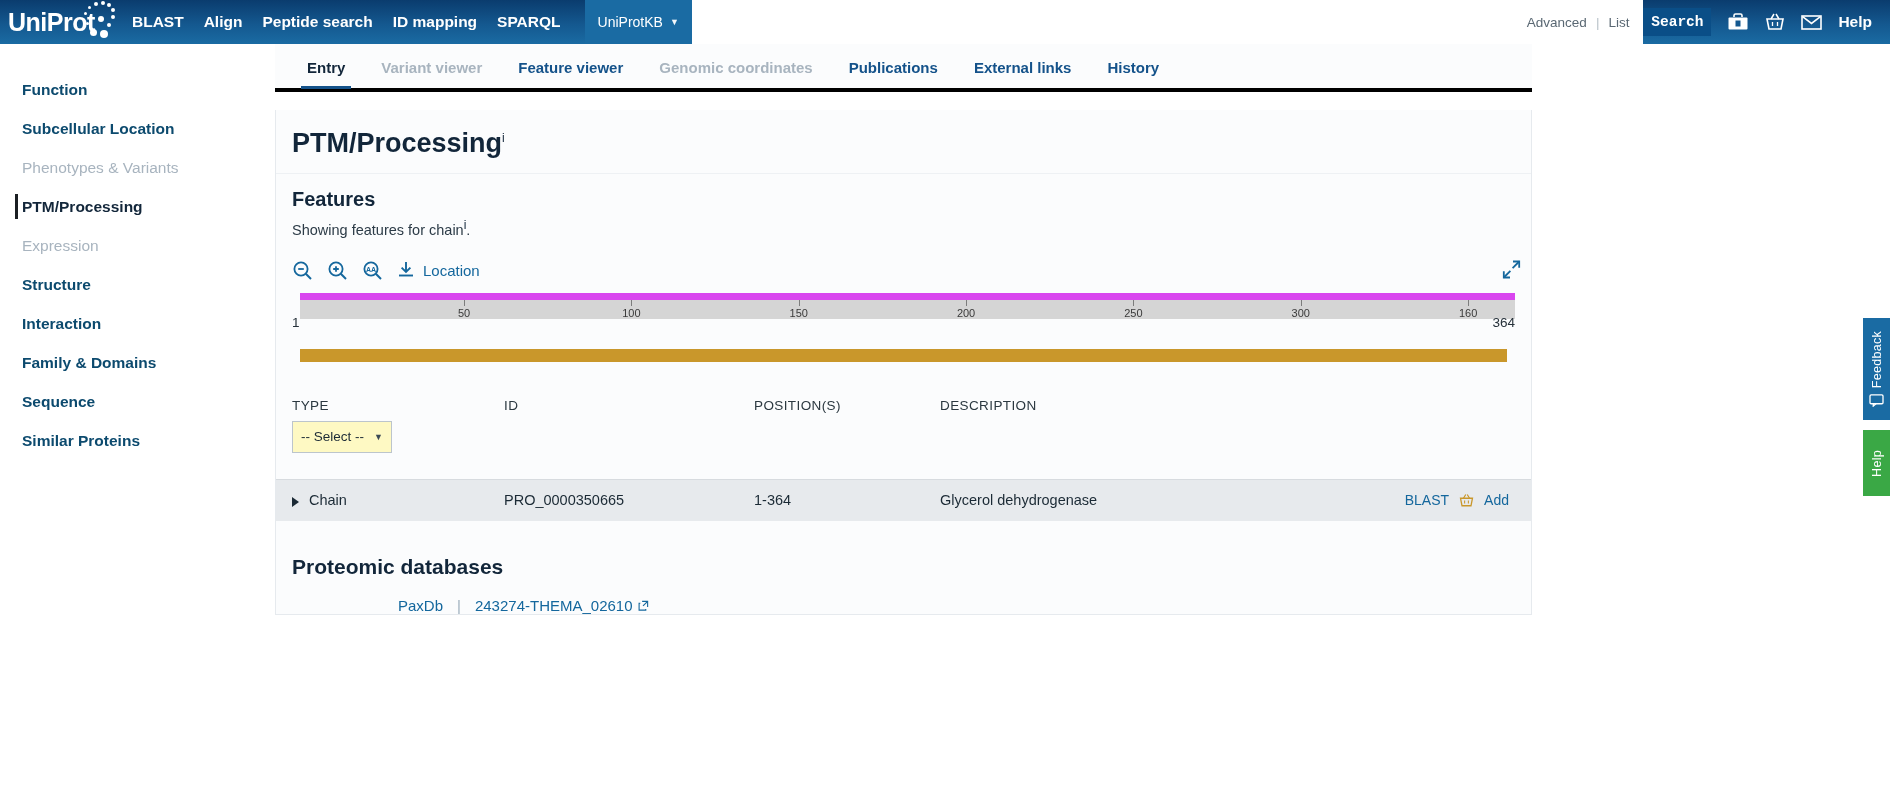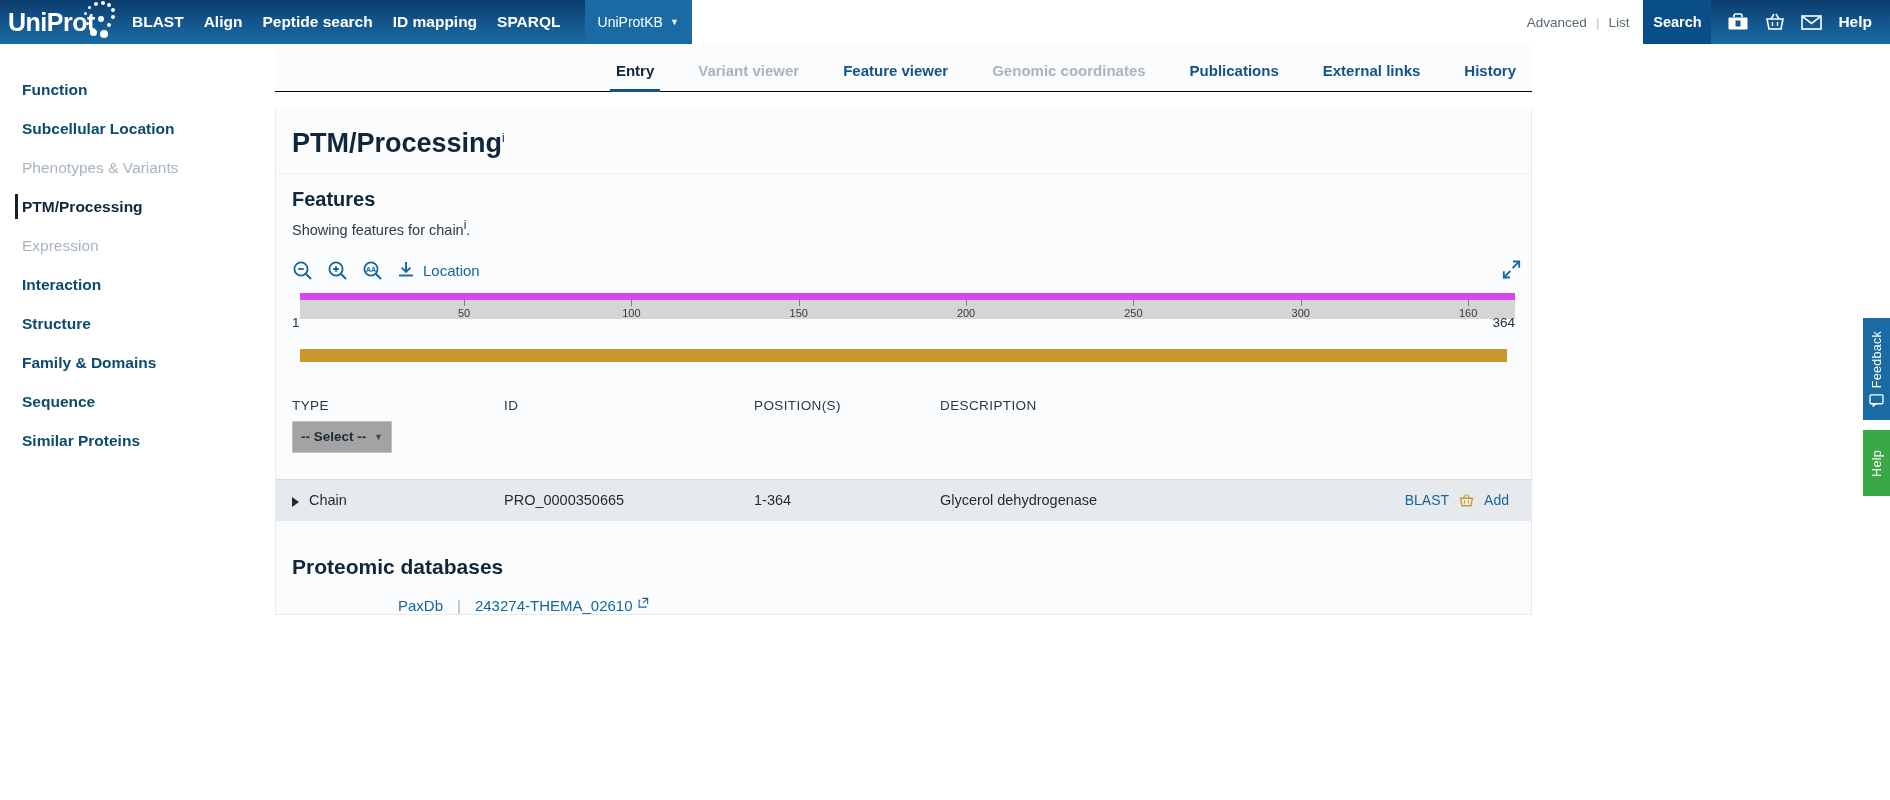--- a/index.html
+++ b/index.html
@@ -48,23 +48,23 @@
     flex: 1; height: 44px; border: none; outline: none; font-size: 14px;
     padding: 0 12px; font-family: "Liberation Sans", sans-serif; color: #333;
   }
   .search-extras {
     display: flex; align-items: center; gap: 9px; padding-right: 14px;
     font-size: 13.5px; color: #5a6873;
   }
   .search-extras a { color: #5a6873; text-decoration: none; }
   .search-extras .divider { color: #b9c2c9; }
   .search-btn {
-    background: #0a4e87; color: #fff; border: none; height: 44px; width: 68px;
+    background: #0a4e87; color: #fff; border: none; height: 28px; width: 68px;
     font-size: 14.5px; font-weight: 600; cursor: pointer;
-    font-family: Liberation Sans, sans-serif;
+    font-family: Liberation Mono, monospace;
   }
   .header-icons { display: flex; align-items: center; gap: 16px; padding: 0 12px 0 16px; }
   .header-icons .hicon { color: #fff; display: flex; align-items: center; }
   .help-link { color: #fff; font-size: 15.5px; font-weight: 700; text-decoration: none; padding-right: 6px; }
 
   
   .sidebar {
     position: absolute; top: 44px; left: 0; width: 275px; height: 756px;
     background: #fff; padding-top: 26px;
   }
@@ -78,23 +78,23 @@
     width: 3px; background: #1b1f23;
   }
   .side-item.active { color: #12263a; }
 
   
   .main {
     position: absolute; top: 44px; left: 275px; width: 1615px; height: 756px;
     background: #fff;
   }
   .tabs {
-    height: 48px; display: flex; align-items: flex-end; gap: 12px;
-    background: #fbfcfd; border-bottom: 1px solid #000000;
-    padding-left: 16px; width: 1257px; margin-left: 0; justify-content: flex-end;
+    height: 48px; display: flex; align-items: flex-end; gap: 4px;
+    background: #fbfcfd; border-bottom: 4px solid #000000;
+    padding-left: 16px; width: 1257px; margin-left: 0;
   }
   .tab {
     font-size: 15px; font-weight: 700; color: #14528a; padding: 0 16px 12px 16px;
     cursor: pointer; position: relative; white-space: nowrap;
   }
   .tab.disabled { color: #a8b4bf; cursor: default; }
   .tab.active { color: #12263a; }
   .tab.active::after {
     content: ""; position: absolute; left: 10px; right: 10px; bottom: -1px;
     height: 3px; background: #14528a;
@@ -154,22 +154,22 @@
     color: #2b3840; letter-spacing: .4px; padding: 0 16px 0 16px;
   }
   .col-type { width: 212px; }
   .col-id { width: 250px; }
   .col-pos { width: 186px; }
   .col-desc { flex: 1; }
   .col-act { width: 225px; text-align: left; }
 
   .select-box {
     margin: 8px 0 0 0; width: 100px; height: 32px; border: 1px solid #bcc5cc;
-    background: #a3a3a3; display: flex; align-items: center; justify-content: space-between;
-    padding: 0 8px; font-size: 13.5px; color: #1c2b36; cursor: pointer; font-weight: bold;
+    background: #fef9c3; display: flex; align-items: center; justify-content: space-between;
+    padding: 0 8px; font-size: 13.5px; color: #1c2b36; cursor: pointer;
   }
   .select-box .caret { font-size: 9px; color: #3b4a55; }
 
   .tbl-row {
     display: flex; align-items: center; background: #e7eaed; height: 42px;
     margin-top: 26px; padding: 0 16px 0 16px; font-size: 14.5px; color: #1b2a35;
     border-top: 1px solid #d7dbdf;
   }
   .tri {
     display: inline-block; width: 0; height: 0; margin-right: 10px;
@@ -180,21 +180,21 @@
   .blast-link { color: #14679d; font-size: 14px; cursor: pointer; }
   .add-link { color: #14679d; font-size: 14px; cursor: pointer; }
   .basket-ico { color: #c9972b; display: flex; align-items: center; }
 
   
   .proteo { padding: 34px 16px 0 16px; }
   .proteo-h { font-size: 21px; font-weight: 700; color: #12263a; margin-bottom: 18px; }
   .db-row { display: flex; align-items: center; gap: 14px; padding-left: 106px; font-size: 15px; }
   .db-name { color: #14679d; }
   .db-sep { color: #9fb0bd; }
-  .db-val { color: #14679d; display: flex; align-items: flex-start; gap: 5px; }
+  .db-val { color: #14679d; display: flex; align-items: center; gap: 5px; }
 
   
   .vtab {
     position: absolute; right: 0; width: 27px; color: #fff;
     display: flex; flex-direction: column; align-items: center; justify-content: center;
     cursor: pointer; gap: 6px;
   }
   .vtab span.vtxt {
     writing-mode: vertical-rl; transform: rotate(180deg);
     font-size: 12.5px; letter-spacing: .3px;
@@ -272,22 +272,22 @@
     <a class="help-link" href="#">Help</a>
   </div>
 </div>
 
 <div class="sidebar">
   <div class="side-item">Function</div>
   <div class="side-item">Subcellular Location</div>
   <div class="side-item disabled">Phenotypes &amp; Variants</div>
   <div class="side-item active">PTM/Processing</div>
   <div class="side-item disabled">Expression</div>
+  <div class="side-item">Structure</div>
   <div class="side-item">Interaction</div>
-  <div class="side-item">Structure</div>
   <div class="side-item">Family &amp; Domains</div>
   <div class="side-item">Sequence</div>
   <div class="side-item">Similar Proteins</div>
 </div>
 
 <div class="main">
 
   <div class="tabs">
     <div class="tab active">Entry</div>
     <div class="tab disabled">Variant viewer</div>

